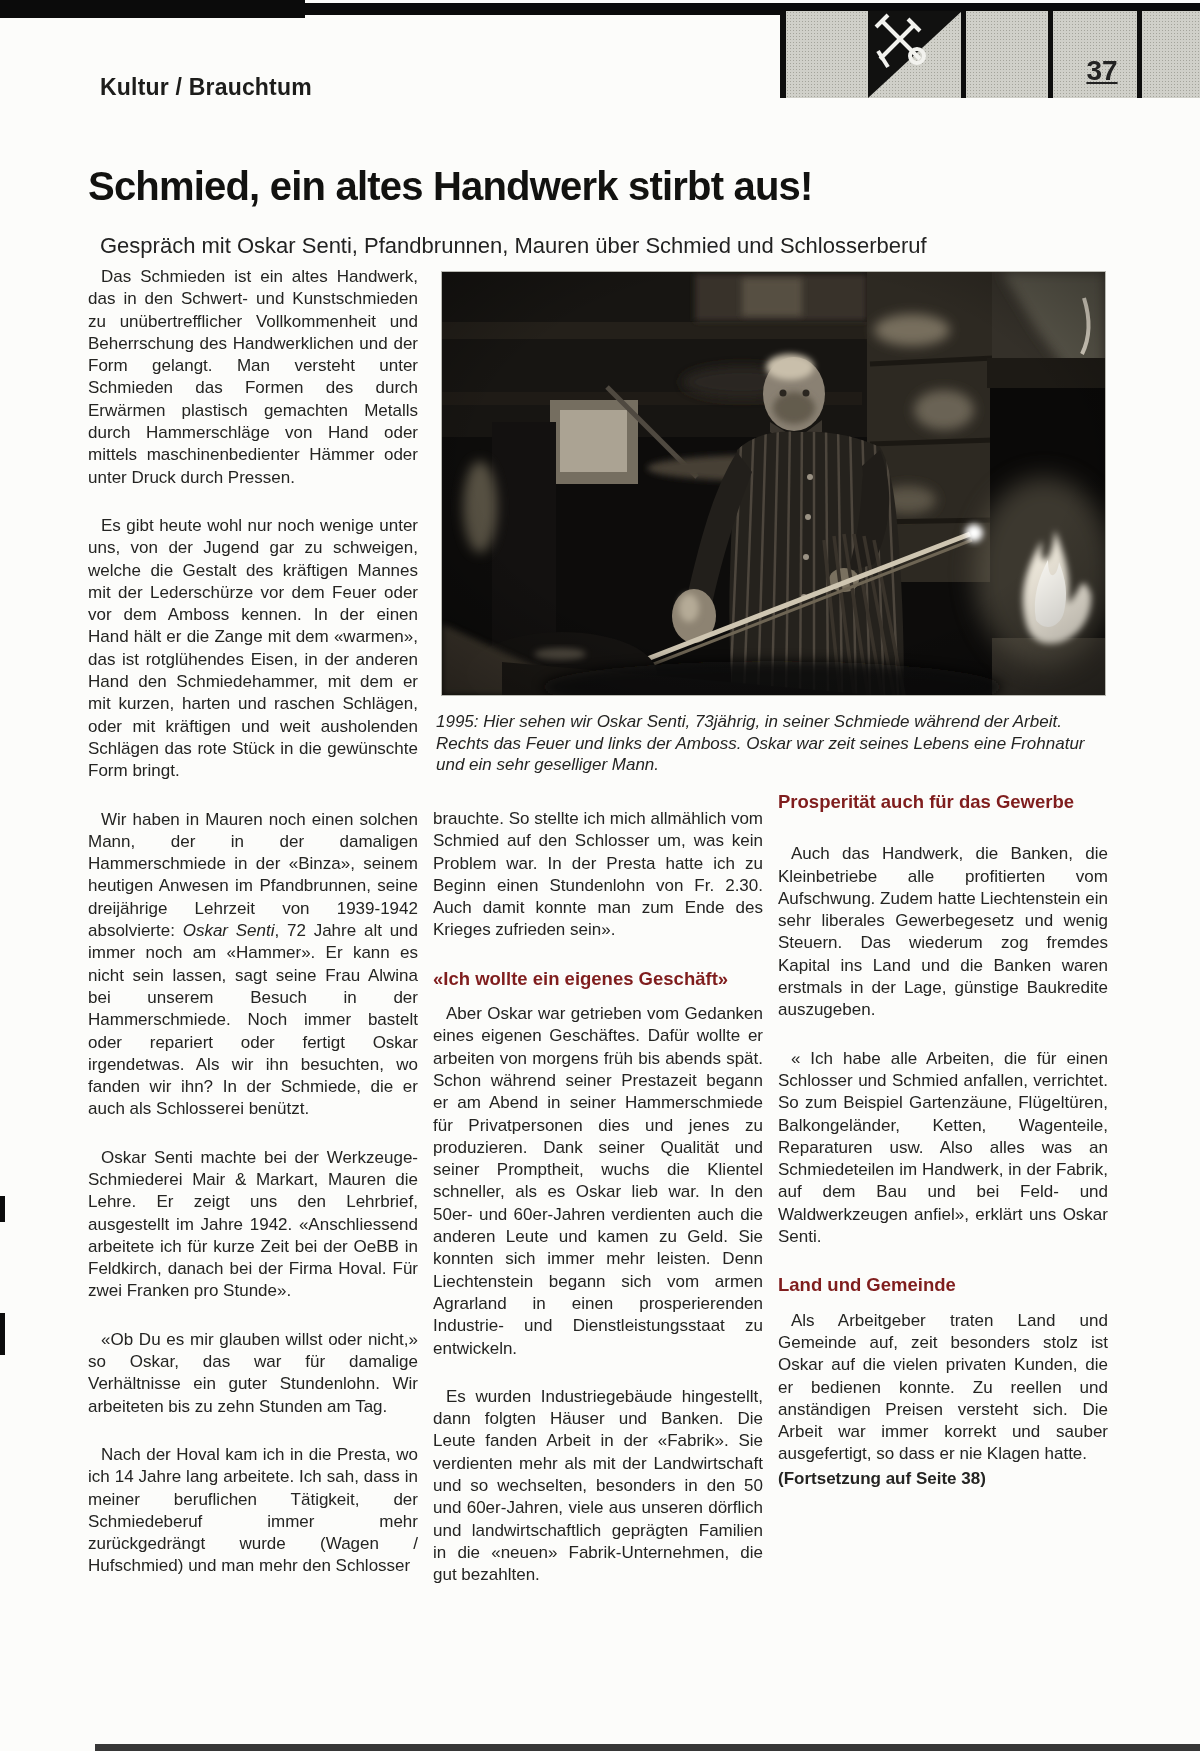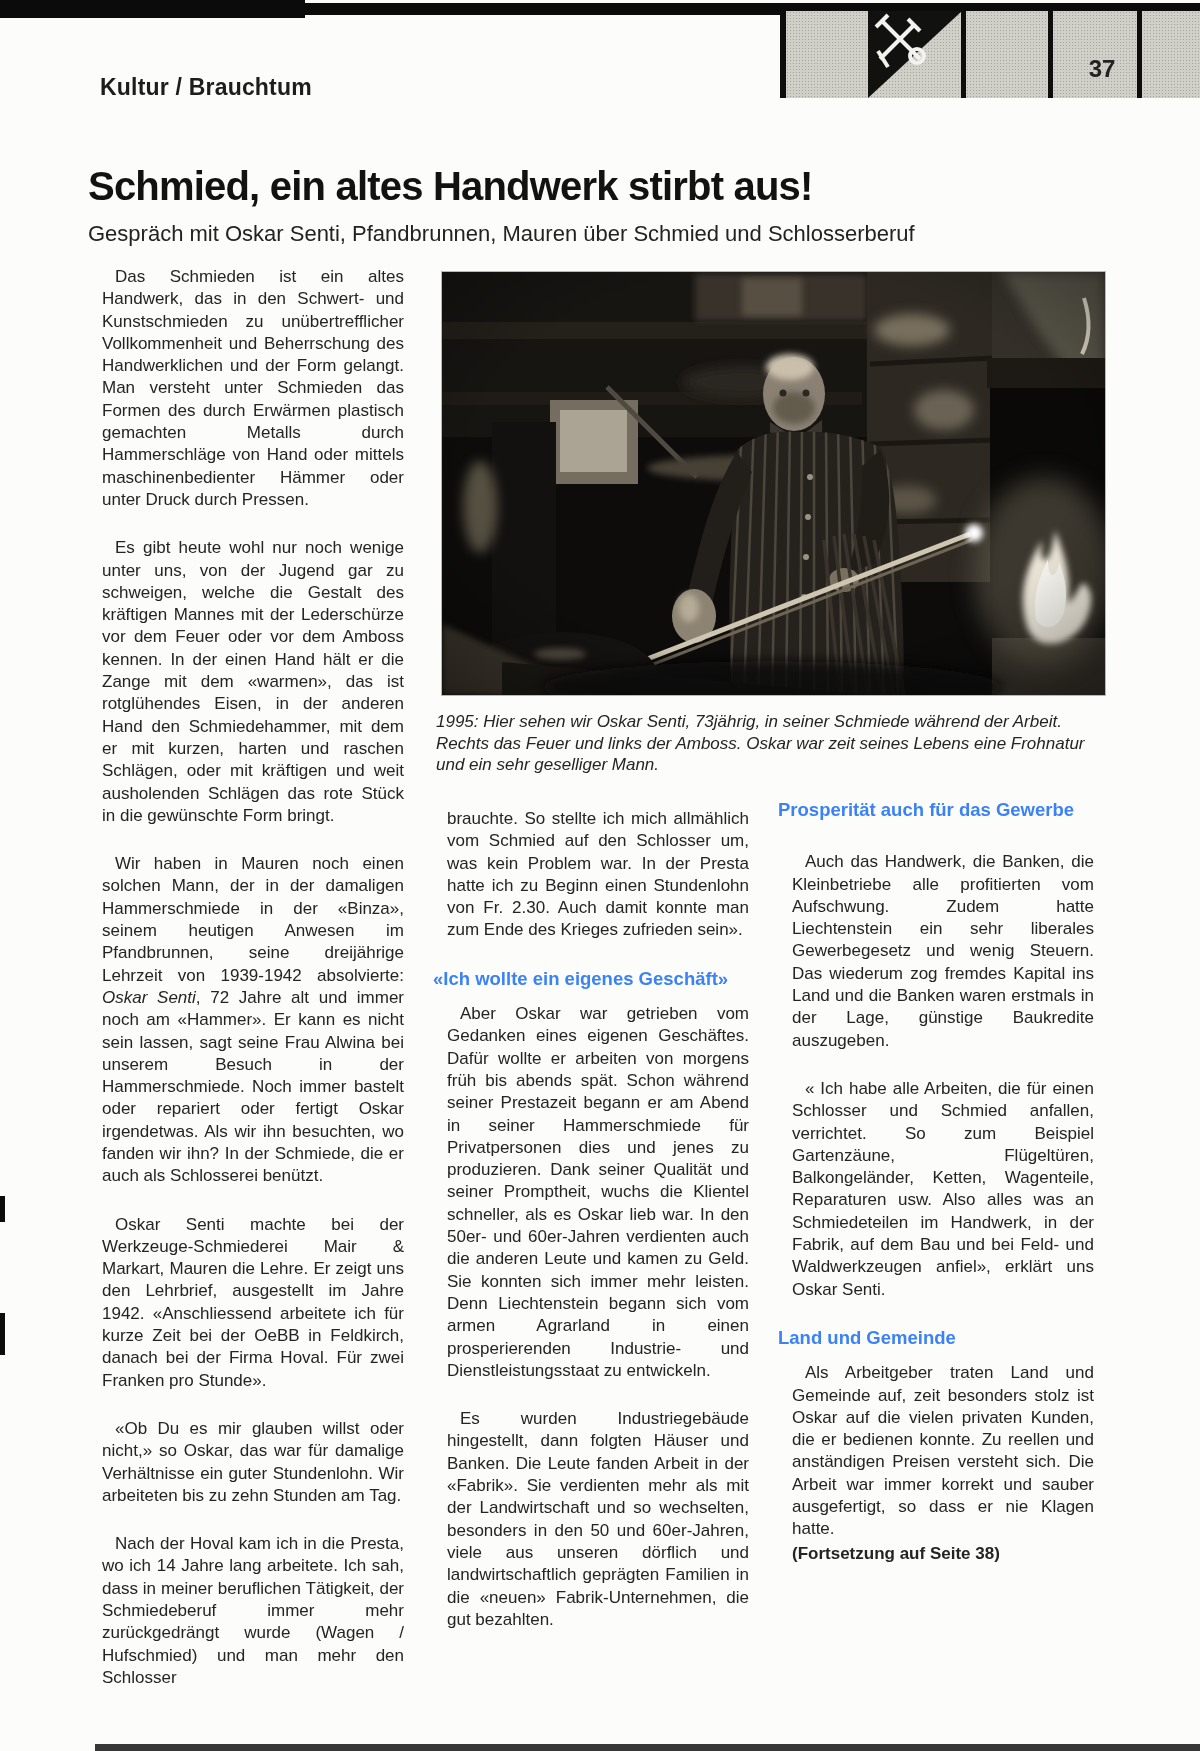--- a/index.html
+++ b/index.html
@@ -14,41 +14,41 @@
   
   .banner{position:absolute;left:780px;top:11px;width:420px;height:87px;background-color:#d0d0c9;
           background-image:radial-gradient(circle,#a4a49b 0.8px,transparent 1px);background-size:3px 3px;}
   .banner .vline{position:absolute;top:0;height:87px;background:#0d0d0d;}
   .banner .vl1{left:0;width:6px;}
   .banner .vl2{left:181px;width:5px;}
   .banner .vl3{left:268px;width:5px;}
   .banner .vl4{left:357px;width:5px;}
   .banner-tri{position:absolute;left:88px;top:0;width:94px;height:87px;}
   .page-number{position:absolute;left:273px;top:44px;width:98px;text-align:center;
-               font-size:24px;font-weight:bold;color:#222;}
+               font-size:28px;font-weight:bold;color:#222;text-decoration:underline;}
 
   .kicker{position:absolute;left:100px;top:74px;font-size:23px;font-weight:bold;letter-spacing:.2px;}
   .title{position:absolute;left:88px;top:164px;margin:0;font-size:40px;font-weight:bold;letter-spacing:-.8px;color:#121210;}
-  .subtitle{position:absolute;left:88px;top:221px;margin:0;font-size:22px;font-weight:normal;color:#222;text-align:right;}
+  .subtitle{position:absolute;left:88px;top:221px;margin:12px;font-size:22px;font-weight:normal;color:#222;text-align:right;}
 
   
   .photo{position:absolute;left:442px;top:272px;width:663px;height:423px;margin:0;background:#0d0c0b;
          box-shadow:0 0 0 1px #b9b9b2;}
   .photo svg{display:block;width:663px;height:423px;}
   .caption{position:absolute;left:436px;top:711px;width:676px;font-size:17px;line-height:21.5px;
            font-style:italic;color:#242422;}
 
   
   .col{position:absolute;width:330px;font-size:17px;line-height:22.3px;text-align:justify;
        hyphens:auto;-webkit-hyphens:auto;color:#242422;}
-  .col p{margin:0 14px 26px;text-indent:13px;}
+  .col p{margin:0 0 26px;text-indent:13px;}
   .col1{left:88px;top:266px;}
   .col2{left:433px;top:808px;}
   .col3{left:778px;top:787px;}
-  .subhead{font-size:18.5px;font-weight:bold;margin:12px 0 13px;text-indent:0;text-align:left;color:#3b82f6;}
+  .subhead{font-size:18.5px;font-weight:bold;margin:4px 0 13px;text-indent:0;text-align:left;color:#7f1d1d;}
   .sh-loose{margin-bottom:30px;}
   .noindent{text-indent:0 !important;}
   .mb0{margin-bottom:2px !important;}
   .continuation{text-align:left;text-indent:0 !important;font-weight:bold;}
 
   
   .bottombar{position:absolute;left:95px;top:1744px;width:1105px;height:7px;background:#141414;opacity:.85;}
   .edge-mark{position:absolute;left:0;width:5px;background:#0c0c0c;}
   .em1{top:1196px;height:26px;}
   .em2{top:1313px;height:42px;}

